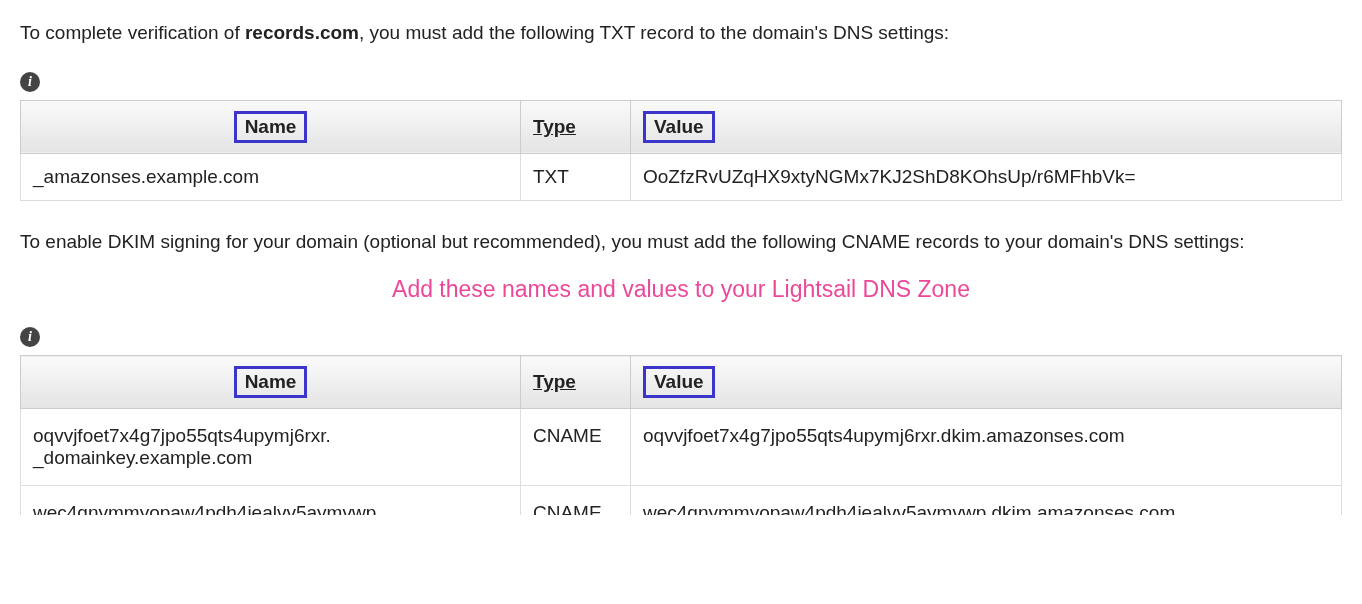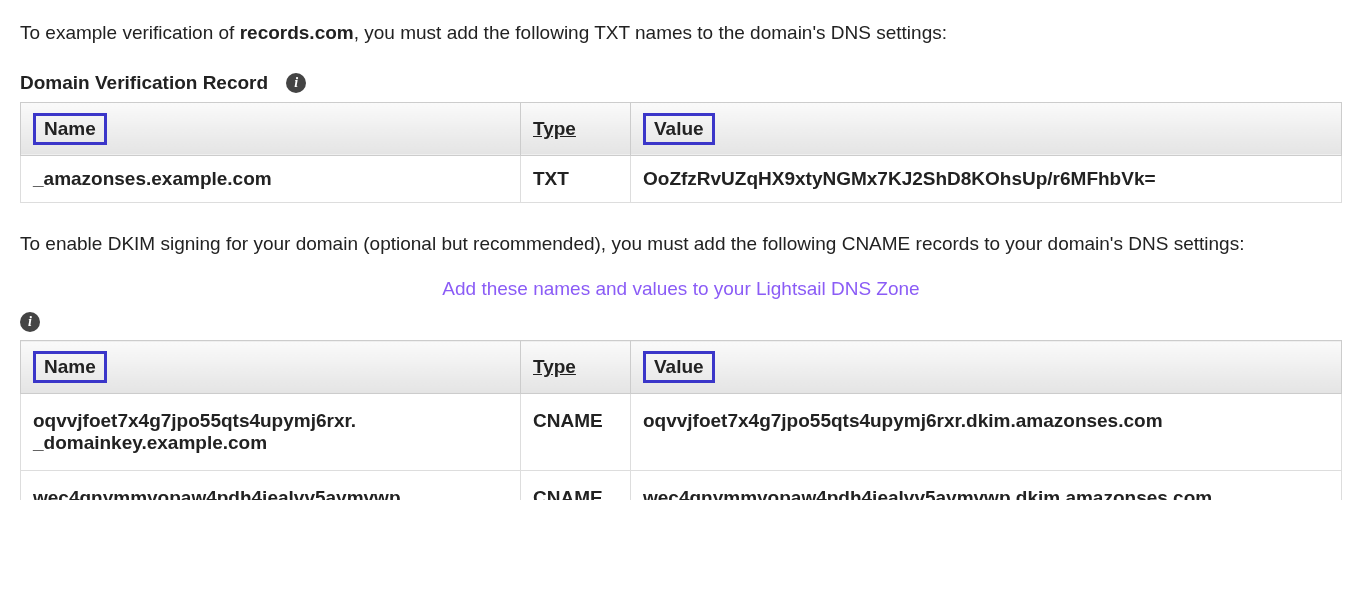--- a/index.html
+++ b/index.html
@@ -49,59 +49,57 @@
       font-weight: bold;
       padding: 10px 12px;
       background: linear-gradient(#fafafa, #e4e4e4);
       border: 1px solid #ccc;
     }
     tbody td {
       padding: 12px 12px;
       border: 1px solid #ddd;
       vertical-align: top;
       word-break: break-word;
-      font-weight: bold;
     }
-    .col-name { width: 500px; }
+    .col-name { width: 500px; text-align: center; }
     .col-type { width: 110px; text-decoration: underline; }
     .col-value { }
     .highlight-box {
       display: inline-block;
       border: 3px solid #3b36c9;
       padding: 2px 8px;
     }
     .note {
       text-align: center;
-      color: #8b5cf6;
-      font-size: 19px;
+      color: #ec4899;
+      font-size: 23px;
       margin-top: -4px;
-      margin-bottom: 12px;
+      margin-bottom: 24px;
     }
     .dkim-wrapper {
       position: relative;
       height: 160px;
       overflow-y: scroll;
       border-right: 0;
     }
     .dkim-wrapper table { margin-bottom: 0; }
     .dkim-wrapper tbody td { padding-top: 16px; padding-bottom: 16px; }
     
     .dkim-wrapper::-webkit-scrollbar { width: 16px; }
     .dkim-wrapper::-webkit-scrollbar-track { background: #f0f0f0; }
     .dkim-wrapper::-webkit-scrollbar-thumb { background: #c4c4c4; }
   </style>
 </head>
 <body>
 
 <p class="intro">
-  <span>To example verification of </span><span class="domain">records.com</span><span>, you must add the following TXT names to the domain's DNS settings:</span>
+  <span>To complete verification of </span><span class="domain">records.com</span><span>, you must add the following TXT record to the domain's DNS settings:</span>
 </p>
 
 <div class="section-header">
-  <h2>Domain Verification Record</h2>
   <span class="info-icon">i</span>
 </div>
 
 <table>
   <thead>
     <tr>
       <th class="col-name"><span class="highlight-box">Name</span></th>
       <th class="col-type">Type</th>
       <th class="col-value"><span class="highlight-box">Value</span></th>
     </tr>

